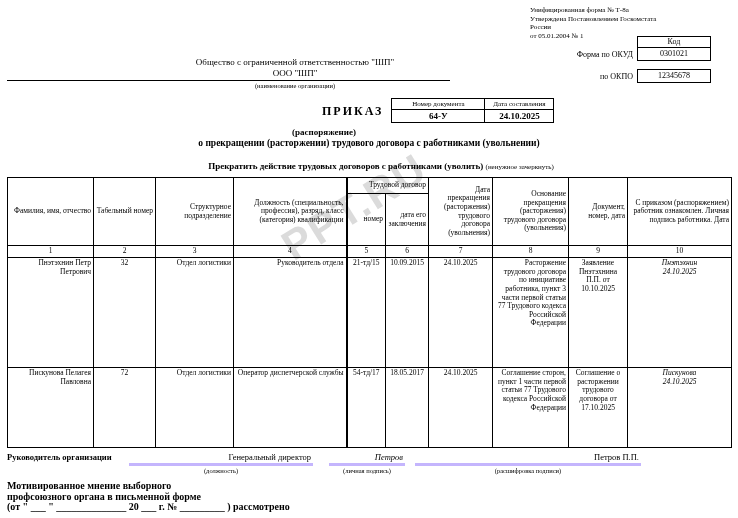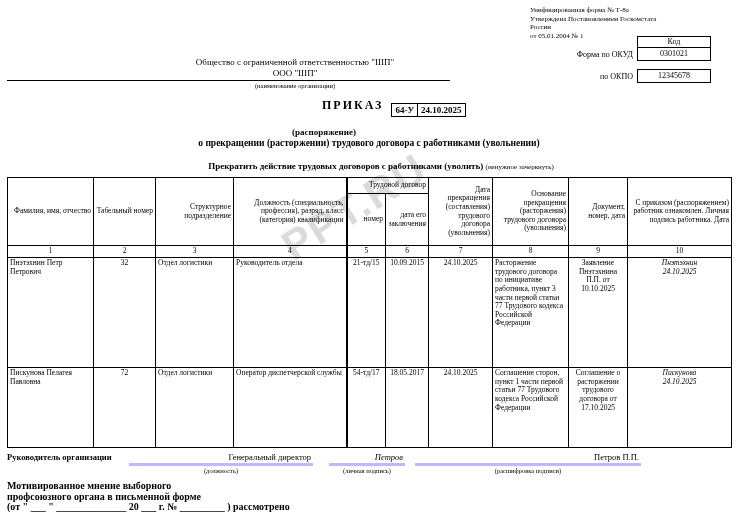--- a/index.html
+++ b/index.html
@@ -38,21 +38,21 @@
   .main-table{position:absolute;left:7px;top:177px;border-collapse:collapse;table-layout:fixed;
               width:724px;font-size:7.5px;line-height:1.15;}
   .main-table th,.main-table td{border:1px solid #000;padding:1px 2px;overflow:hidden;}
   .main-table th{font-weight:normal;text-align:right;vertical-align:middle;}
   .main-table .nums td{height:11px;text-align:center;vertical-align:middle;padding:0;}
   .main-table tbody td{vertical-align:top;}
   .thick{border-right-width:2px !important;}
   .row1{height:110px;}
   .row2{height:80px;}
   .ac{text-align:center;}
-  .al{text-align:left;}
+  .al{text-align:right;}
   .sig{text-align:center;font-style:italic;white-space:pre-line;}
 
   
   .foot{position:absolute;left:7px;top:452px;width:724px;display:flex;font-size:8.5px;}
   .foot-label{font-weight:bold;width:122px;flex:none;}
   .seg{flex:none;text-align:center;}
   .seg .line{border-bottom:3px solid #c4b5fd;padding:0 2px 1px 2px;min-height:10px;text-align:right;}
   .seg .cap{font-size:6.5px;padding-top:1px;}
   .seg1{width:184px;}
   .seg2{width:76px;margin-left:16px;}
@@ -102,20 +102,24 @@
     <div>Общество с ограниченной ответственностью "ШП"</div>
     <div>ООО "ШП"</div>
   </div>
   <div class="org-rule"></div>
   <div class="org-caption">(наименование организации)</div>
 
   <div class="title-block">
     <div class="order-title">ПРИКАЗ</div>
     <table class="doc-table">
       <tbody>
+          <tr>
+        <td style="width:86px">Номер документа</td>
+        <td style="width:62px">Дата составления</td>
+      </tr>
       <tr>
         <td class="val">64-У</td>
         <td class="val">24.10.2025</td>
       </tr>
     </tbody>
       </table>
   </div>
   <div class="subtitle1">(распоряжение)</div>
   <div class="subtitle2">о прекращении (расторжении) трудового договора с работниками (увольнении)</div>
   <div class="instruction">
@@ -136,21 +140,21 @@
       <col style="width:59px">
         <col style="width:104px">
     </colgroup>
     <thead>
       <tr>
         <th rowspan="2">Фамилия, имя, отчество</th>
         <th rowspan="2">Табельный номер</th>
         <th rowspan="2">Структурное подразделение</th>
         <th rowspan="2" class="thick">Должность (специальность, профессия), разряд, класс (категория) квалификации</th>
         <th colspan="2" style="height:13px">Трудовой договор</th>
-        <th rowspan="2">Дата прекращения (составления) трудового договора (увольнения)</th>
+        <th rowspan="2">Дата прекращения (расторжения) трудового договора (увольнения)</th>
         <th rowspan="2">Основание прекращения (расторжения) трудового договора (увольнения)</th>
         <th rowspan="2">Документ, номер, дата</th>
         <th rowspan="2">С приказом (распоряжением) работник ознакомлен. Личная подпись работника. Дата</th>
       </tr>
       <tr>
         <th style="height:49px">номер</th>
         <th>дата его заключения</th>
       </tr>
       <tr class="nums">
         <td>1</td>

